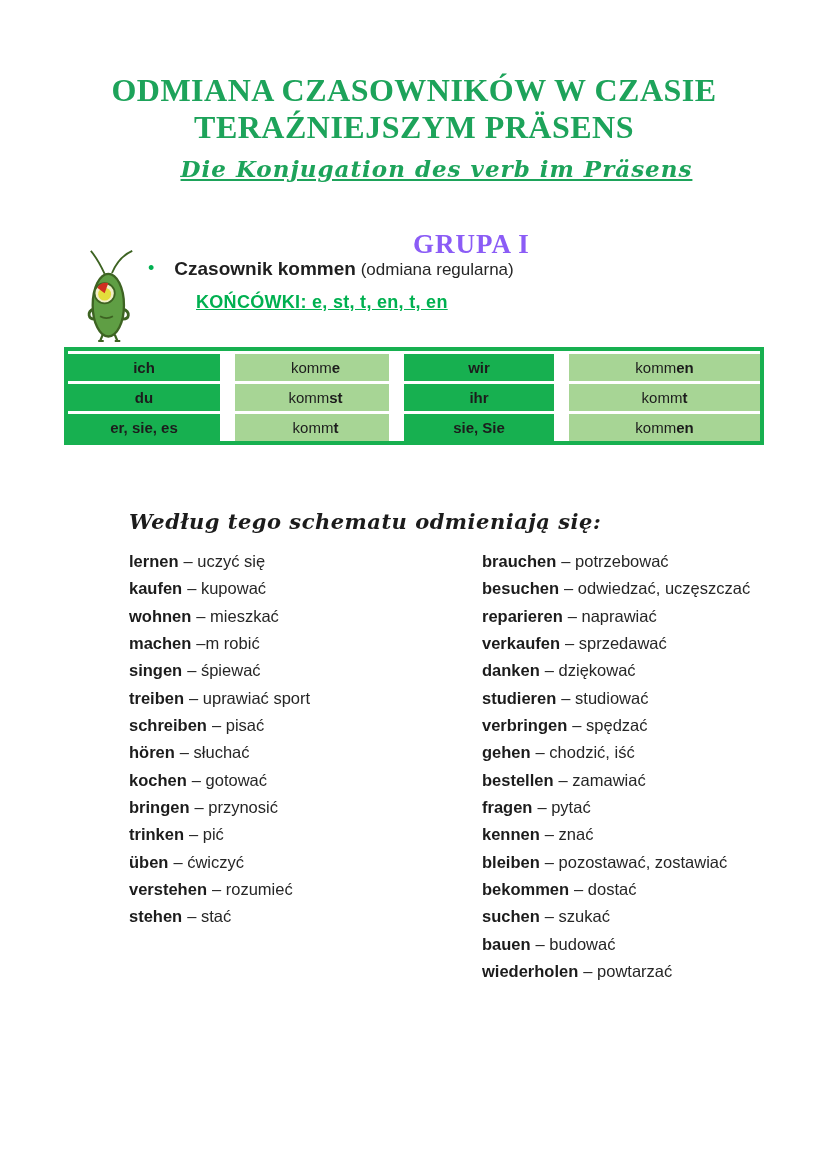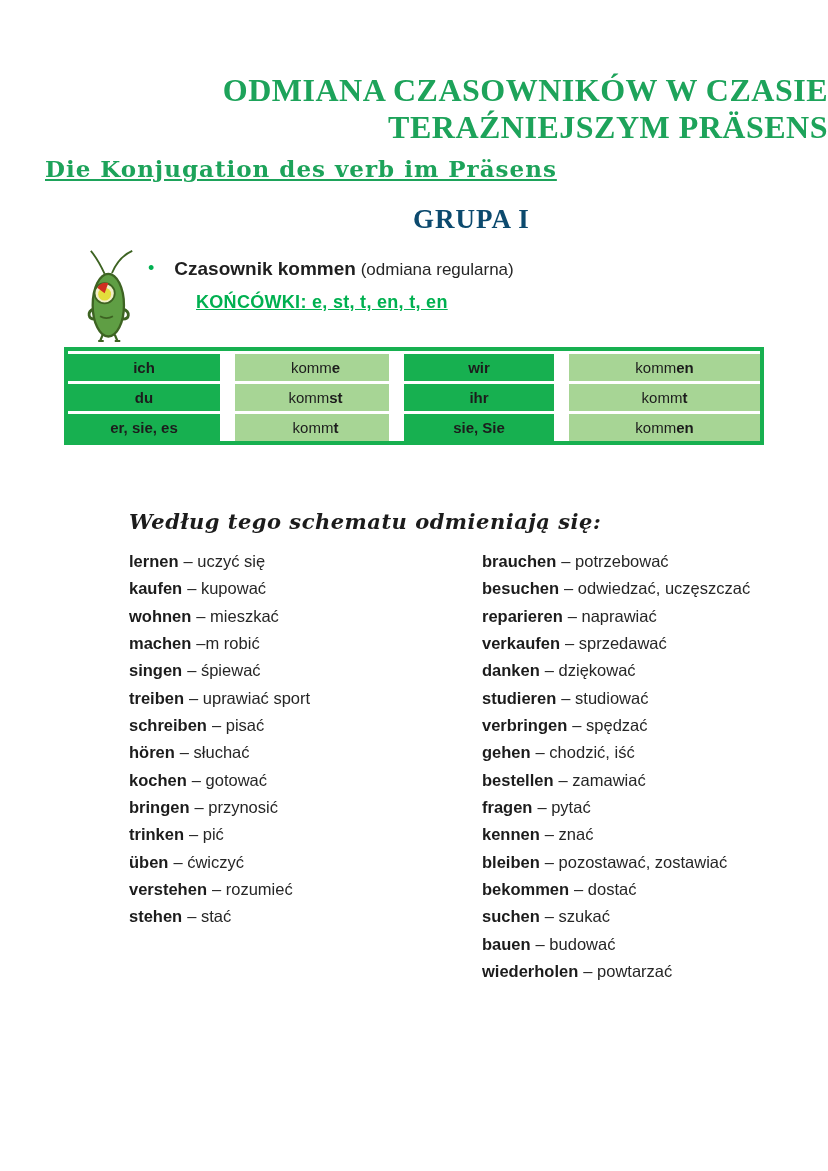--- a/index.html
+++ b/index.html
@@ -11,49 +11,51 @@
     width: 828px;
     height: 1171px;
     background: #ffffff;
     overflow: hidden;
   }
 
   
   .title {
     position: absolute;
     top: 72px; left: 0; right: 0;
-    text-align: right;
+    text-align: center;
     font-family: "Liberation Serif", serif;
     font-weight: 700;
     font-size: 32px;
     line-height: 37px;
     color: #1da35a;
     letter-spacing: 0.5px;
   }
   .subtitle {
     position: absolute;
     top: 155px; left: 0; right: 0;
+    text-align: center;
     font-family: "DejaVu Serif", serif;
+    font-style: italic;
     font-weight: 700;
     font-size: 23px;
     color: #1da35a;
     text-decoration: underline;
     letter-spacing: 1px;
     padding-left: 45px;
   }
 
   
   .grupa {
     position: absolute;
-    top: 204px; left: 115px; right: 0;
+    top: 229px; left: 115px; right: 0;
     text-align: center;
     font-family: "Liberation Serif", serif;
     font-weight: 700;
     font-size: 27px;
-    color: #0c4a6e;
+    color: #8b5cf6;
     letter-spacing: 1px;
   }
   .mascot {
     position: absolute;
     top: 250px; left: 84px;
     width: 56px; height: 92px;
   }
   .bullet-line {
     position: absolute;
     top: 258px; left: 148px;

